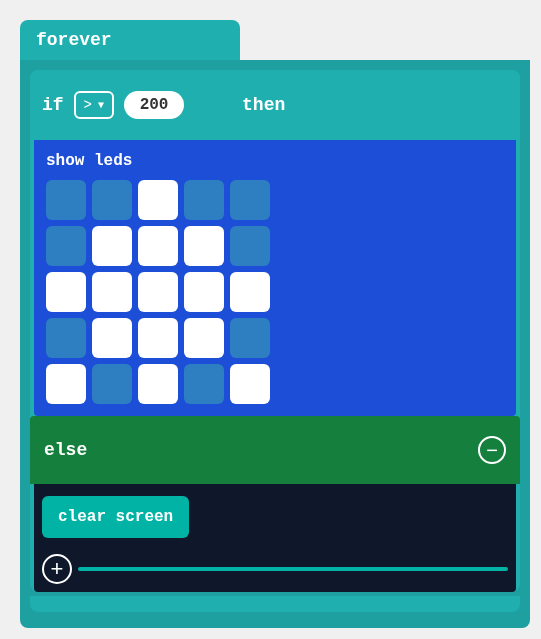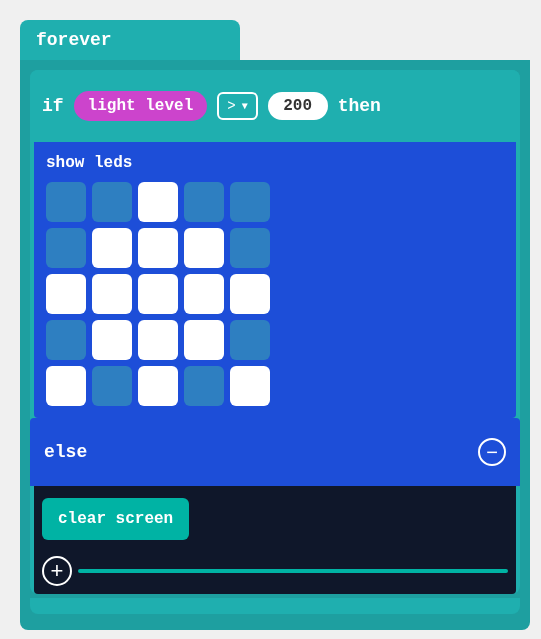--- a/index.html
+++ b/index.html
@@ -103,20 +103,21 @@
       font-size: 16px;
       font-weight: bold;
       min-width: 60px;
       text-align: center;
     }
 
     .then-label {
       color: white;
       font-size: 18px;
       font-weight: bold;
+      margin-left: 48px;
     }
 
     
     .if-body {
       background: #1d4ed8;
       margin: 0 4px;
       border-radius: 0 0 4px 4px;
       padding: 12px;
     }
 
@@ -146,21 +147,21 @@
 
     .led-cell.off {
       background: #2E7FC1;
     }
 
     .else-header {
       display: flex;
       align-items: center;
       justify-content: space-between;
       padding: 20px 14px;
-      background: #1d4ed8;
+      background: #15803d;
       border-radius: 4px 4px 0 0;
     }
 
     .else-label {
       color: white;
       font-size: 18px;
       font-weight: bold;
     }
 
     .minus-btn {
@@ -248,21 +249,20 @@
     <div class="forever-header">
       <span>forever</span>
     </div>
 
     <div class="forever-body">
 
       <div class="if-block">
 
         <div class="if-header">
           <span class="if-label">if</span>
-          <span class="light-level-pill">light level</span>
           <div class="operator-dropdown">
             <span>&gt;</span>
             <span class="chevron-down">▼</span>
           </div>
           <div class="value-box">200</div>
           <span class="then-label">then</span>
         </div>
 
         <div class="if-body">
           <div class="show-leds-label">show leds</div>

